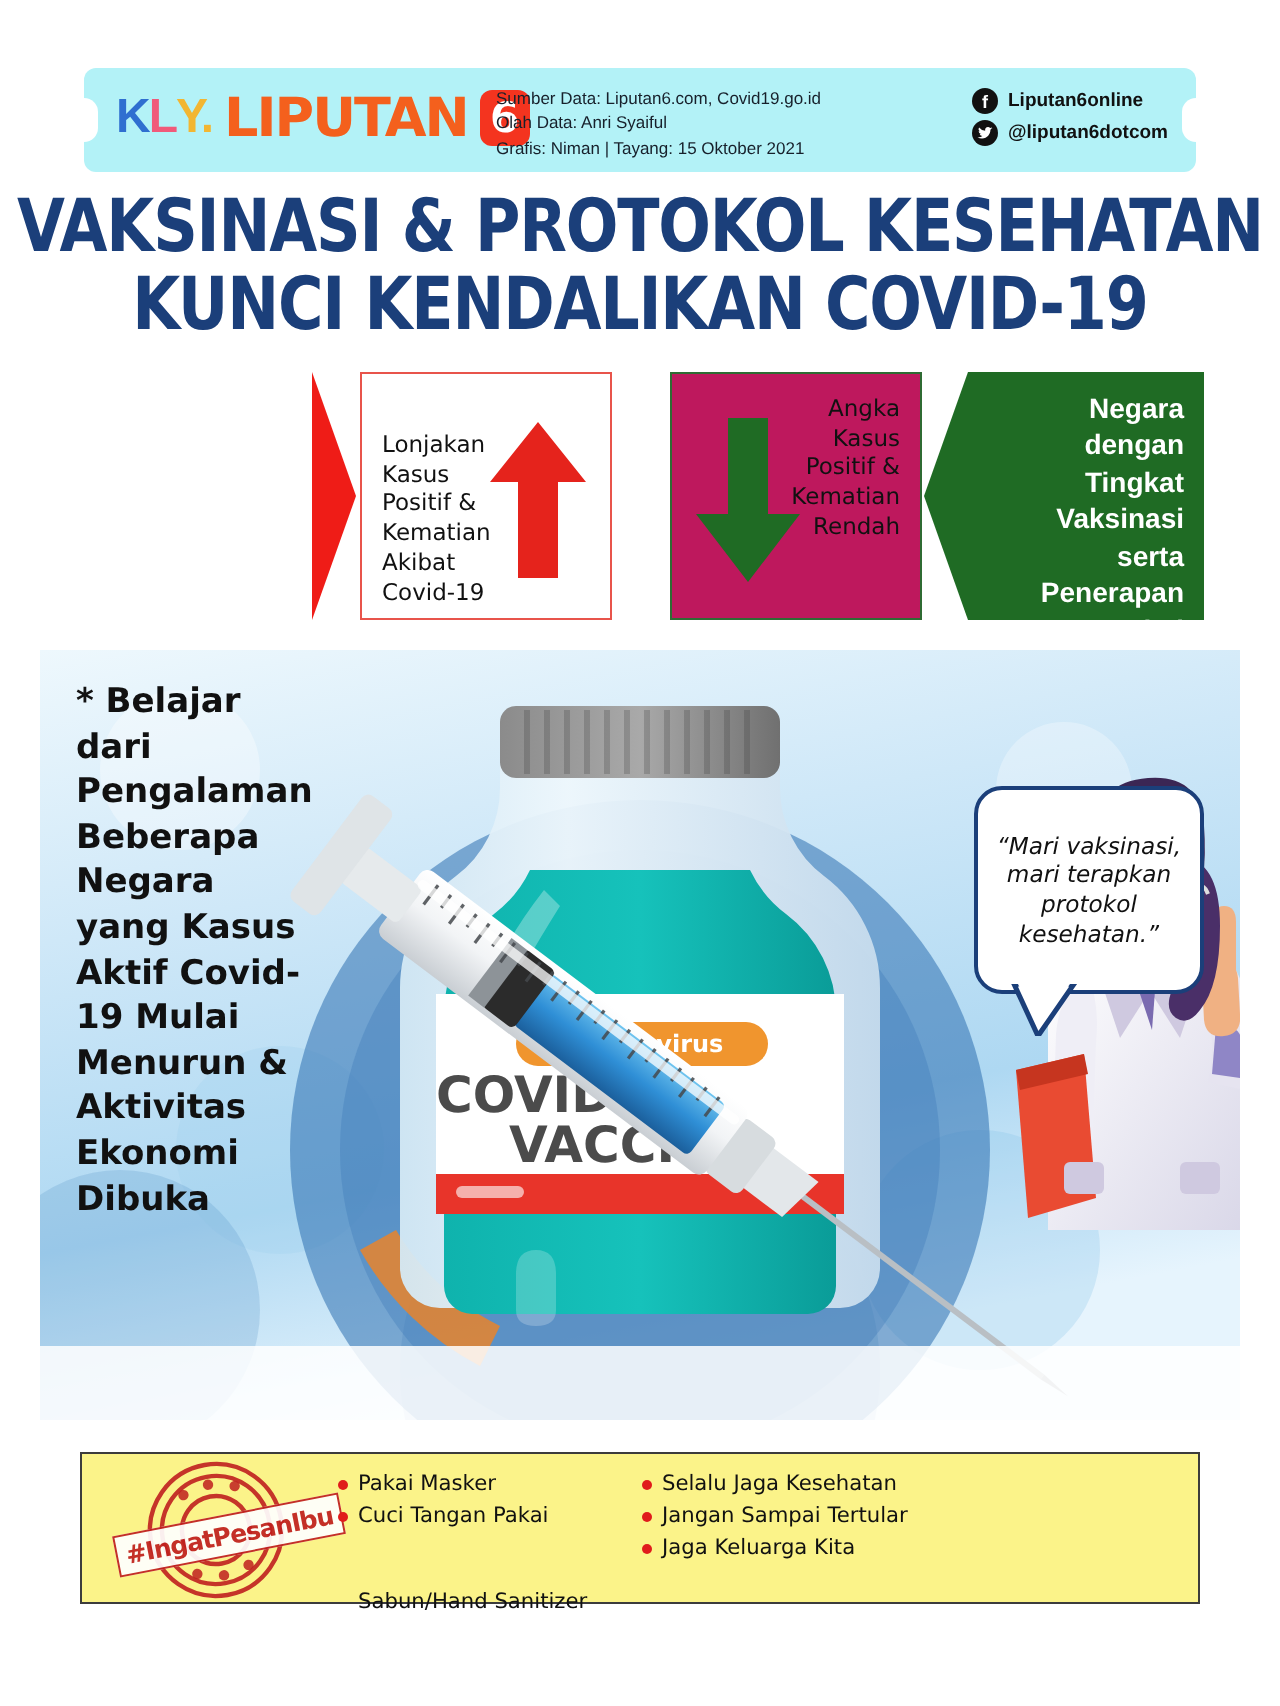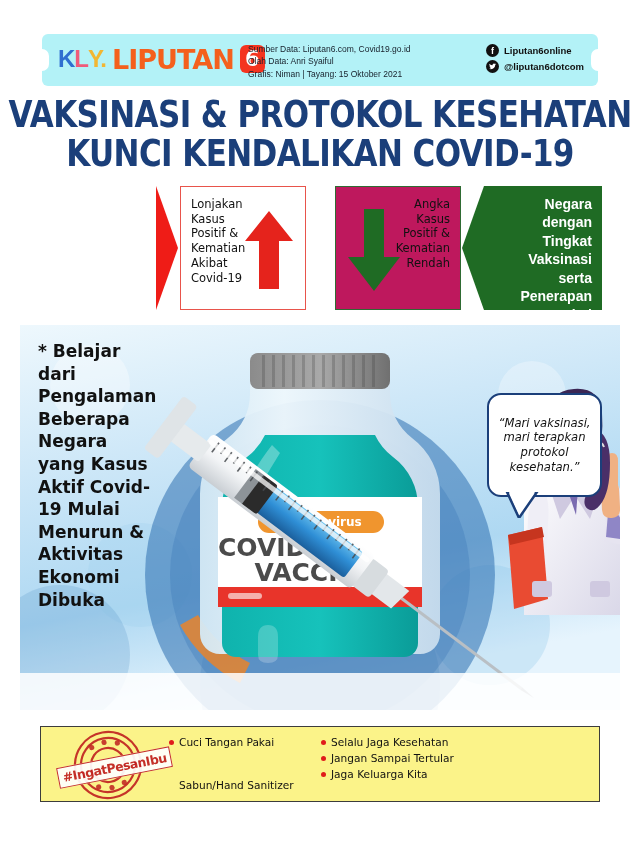--- a/index.html
+++ b/index.html
@@ -68,21 +68,21 @@
     padding:9px 8px 0 10px;
     font-weight:bold;font-size:11.5px;line-height:1.32;
   }
   .chev-red{
     position:absolute;left:156px;top:0;width:22px;height:124px;
   }
   .chev-red svg{display:block;}
 
   .bx-red-out{
     left:180px;width:126px;background:#fff;border:1.3px solid #e8544b;
-    padding:10px 6px 0 10px;
+    padding:28px 6px 0 10px;
   }
   .bx-red-out .txt{font-size:11.5px;line-height:1.28;color:#111;font-weight:normal;
     font-family:"DejaVu Sans", sans-serif;width:60px;}
   .arrow-up{position:absolute;right:12px;top:24px;}
 
   .bx-grn-out{
     left:335px;width:126px;background:#be185d;border:1.3px solid #2f6b33;
     padding:10px 10px 0 6px;text-align:right;
   }
   .bx-grn-out .txt{font-size:11.5px;line-height:1.28;color:#111;
@@ -441,20 +441,24 @@
             <circle cx="72" cy="56" r="2.6"></circle>
         </g>
       </svg>
       <div class="stamp-text">#IngatPesanIbu</div>
     </div>
 
     <div class="cols">
       <div class="col c1">
         <div class="li">
           <span class="dot"></span>
+          <span>Pakai Masker</span>
+        </div>
+        <div class="li">
+          <span class="dot"></span>
           <span>Cuci Tangan Pakai</span>
         </div>
         <div class="sub">Sabun/Hand Sanitizer</div>
       </div>
 
 
       <div class="col c3">
         <div class="li">
           <span class="dot"></span>
           <span>Selalu Jaga Kesehatan</span>

